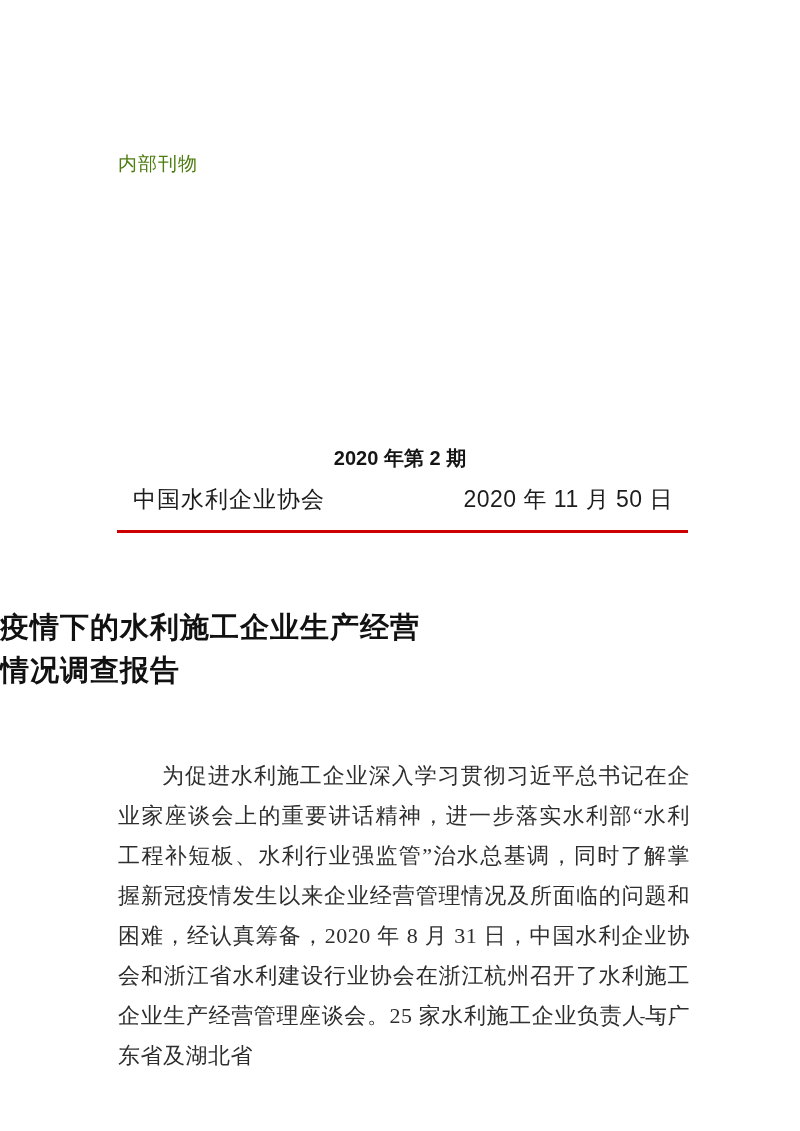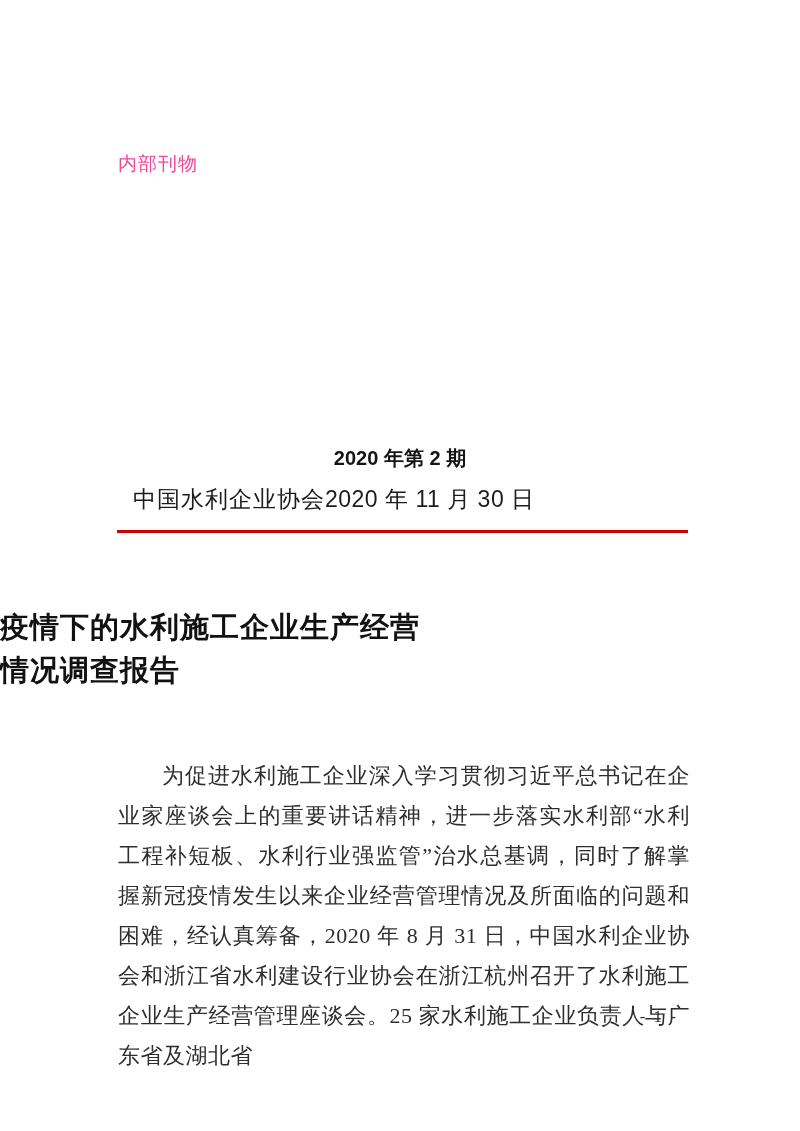--- a/index.html
+++ b/index.html
@@ -16,21 +16,21 @@
     font-family: "Liberation Serif", "DejaVu Serif", serif;
     color: #222222;
   }
   .corner-label {
     position: absolute;
     left: 118px;
     top: 152px;
     font-family: "Liberation Sans", "DejaVu Sans", sans-serif;
     font-size: 19px;
     line-height: 1.3;
-    color: #ec4899;
+    color: #4d7c0f;
     letter-spacing: 1px;
   }
   .masthead {
     position: absolute;
     left: 0;
     right: 0;
     top: 283px;
     text-align: center;
     font-family: "Liberation Serif", "DejaVu Serif", serif;
     font-weight: bold;
@@ -51,20 +51,21 @@
     font-size: 20px;
     line-height: 1.15;
     color: #151515;
   }
   .publisher-row {
     position: absolute;
     left: 133px;
     right: 127px;
     top: 486px;
     display: flex;
+    justify-content: space-between;
     align-items: baseline;
     font-family: "Liberation Sans", "DejaVu Sans", sans-serif;
     font-size: 23px;
     line-height: 1.15;
     color: #1c1c1c;
   }
   .publisher-row .org { letter-spacing: 1px; }
   .publisher-row .date { letter-spacing: 0.5px; }
   .red-rule {
     position: absolute;
@@ -120,21 +121,21 @@
 
 <div class="page">
 
   <div class="corner-label">内部刊物</div>
 
 
   <div class="issue-line">2020 年第 2 期</div>
 
   <div class="publisher-row">
     <span class="org">中国水利企业协会</span>
-    <span class="date">2020 年 11 月 30 日</span>
+    <span class="date">2020 年 11 月 50 日</span>
   </div>
 
   <div class="red-rule"></div>
 
   <h1 class="article-title">
     <span>疫情下的水利施工企业生产经营</span><br>
     <span>情况调查报告</span>
   </h1>
 
   <p class="body-text">为促进水利施工企业深入学习贯彻习近平总书记在企业家座谈会上的重要讲话精神，进一步落实水利部“水利工程补短板、水利行业强监管”治水总基调，同时了解掌握新冠疫情发生以来企业经营管理情况及所面临的问题和困难，经认真筹备，2020 年 8 月 31 日，中国水利企业协会和浙江省水利建设行业协会在浙江杭州召开了水利施工企业生产经营管理座谈会。25 家水利施工企业负责人与广东省及湖北省</p>

